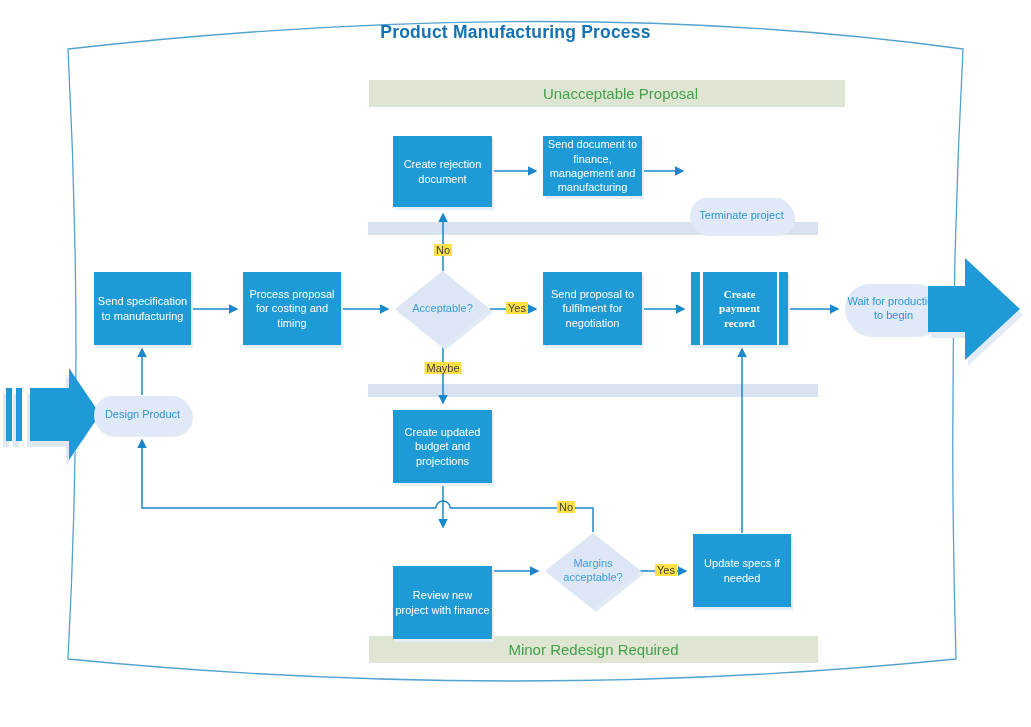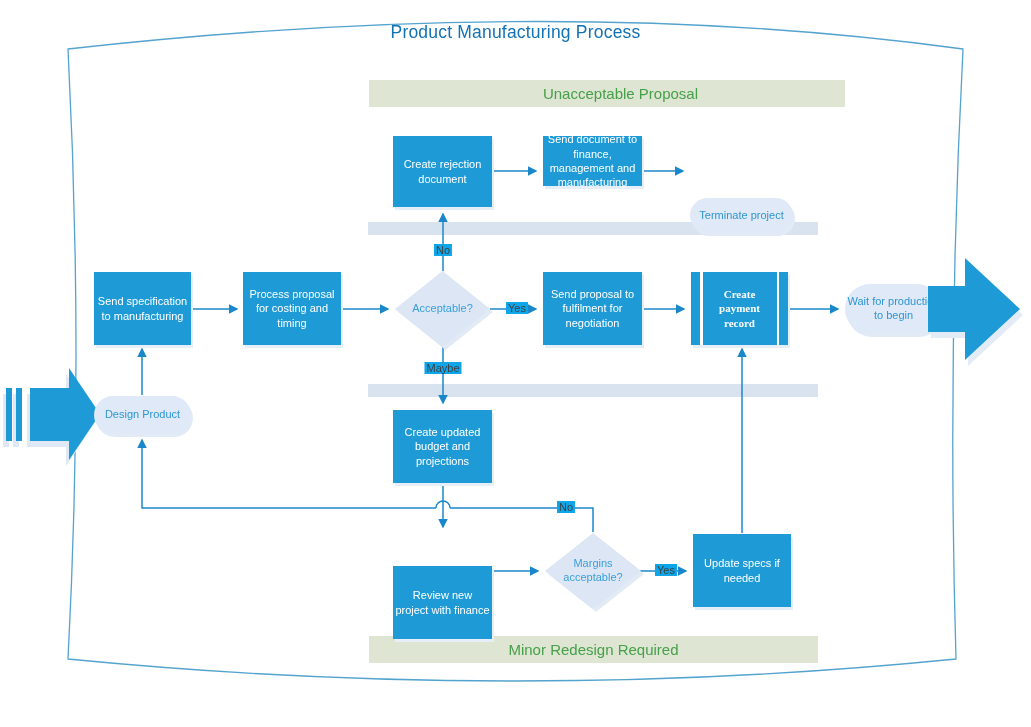--- a/index.html
+++ b/index.html
@@ -3,21 +3,21 @@
 <meta charset="utf-8">
 <style>
   html,body{margin:0;padding:0;background:#ffffff;}
   .stage{
     position:relative;width:1031px;height:727px;overflow:hidden;
     font-family:"Liberation Sans","DejaVu Sans",sans-serif;background:#ffffff;
   }
   .layer{position:absolute;left:0;top:0;width:1031px;height:727px;pointer-events:none;}
   .title{
     position:absolute;left:0;top:22px;width:1031px;text-align:center;
-    font-size:17.5px;font-weight:normal;color:#1272B5;letter-spacing:.2px;
+    font-size:17.5px;font-weight:bold;color:#1272B5;letter-spacing:.2px;
   }
   .banner{
     position:absolute;left:369px;width:449px;height:27px;
     background:#DFE5D3;color:#45A049;font-size:15px;
     display:flex;align-items:center;justify-content:center;
   }
   .banner.top{top:80px;padding-left:27px;}
   .banner.bottom{top:636px;}
   .band{position:absolute;left:368px;width:450px;height:13px;background:#D9E3F0;}
   .band.upper{top:222px;}
@@ -35,21 +35,21 @@
     box-sizing:border-box;box-shadow:2px 3px 0 #E2EBF5;
   }
   .diamond-wrap{position:absolute;filter:drop-shadow(3px 3px 0 #E2EBF5);}
   .diamond{
     width:100%;height:100%;background:#DCE6F4;color:#3AA0DC;font-size:11px;line-height:1.25;
     clip-path:polygon(50% 0,100% 50%,50% 100%,0 50%);
     display:flex;align-items:center;justify-content:center;text-align:center;
   }
   .edge-label{
     position:absolute;transform:translate(-50%,-50%);
-    font-size:11px;color:#3F3F3F;background:#0ea5e9;padding:0 2px;white-space:nowrap;
+    font-size:11px;color:#3F3F3F;background:#fde047;padding:0 2px;white-space:nowrap;
   }
 </style>
 </head>
 <body>
 
 <div class="stage">
 
   <svg class="layer" viewBox="0 0 1031 727">
     <path d="M 68,49 Q 560,-6 963,49 Q 947,354 956,659 Q 516,703 68,659 Q 84,354 68,49 Z" fill="none" stroke="#54A3CF" stroke-width="1.3"></path>
 
@@ -92,21 +92,21 @@
       <path d="M450,508 A7,7 0 0 0 436,508"></path>
       <path d="M436,508 H142 V440" marker-end="url(#ah)"></path>
       <path d="M492,571 H538" marker-end="url(#ah)"></path>
       <path d="M640,571 H686" marker-end="url(#ah)"></path>
       <path d="M742,533 V349" marker-end="url(#ah)"></path>
       <path d="M142,395 V349" marker-end="url(#ah)"></path>
     </g>
   </svg>
 
   <div class="box" style="left:393px;top:136px;width:99px;height:71px;">Create rejection document</div>
-  <div class="box" style="left:543px;top:136px;width:99px;height:50px;">Send document to finance, management and manufacturing</div>
+  <div class="box" style="left:543px;top:136px;width:99px;height:60px;">Send document to finance, management and manufacturing</div>
   <div class="pill" style="left:690px;top:154px;width:103px;height:35px;border-radius:18px;margin-top:44px;">Terminate project</div>
 
   <div class="box" style="left:94px;top:272px;width:97px;height:73px;">Send specification to manufacturing</div>
   <div class="box" style="left:243px;top:272px;width:98px;height:73px;">Process proposal for costing and timing</div>
 
   <div class="diamond-wrap" style="left:395px;top:271px;width:95px;height:76px;">
     <div class="diamond">Acceptable?</div>
   </div>
 
   <div class="box" style="left:543px;top:272px;width:99px;height:73px;">Send proposal to fulfilment for negotiation</div>

